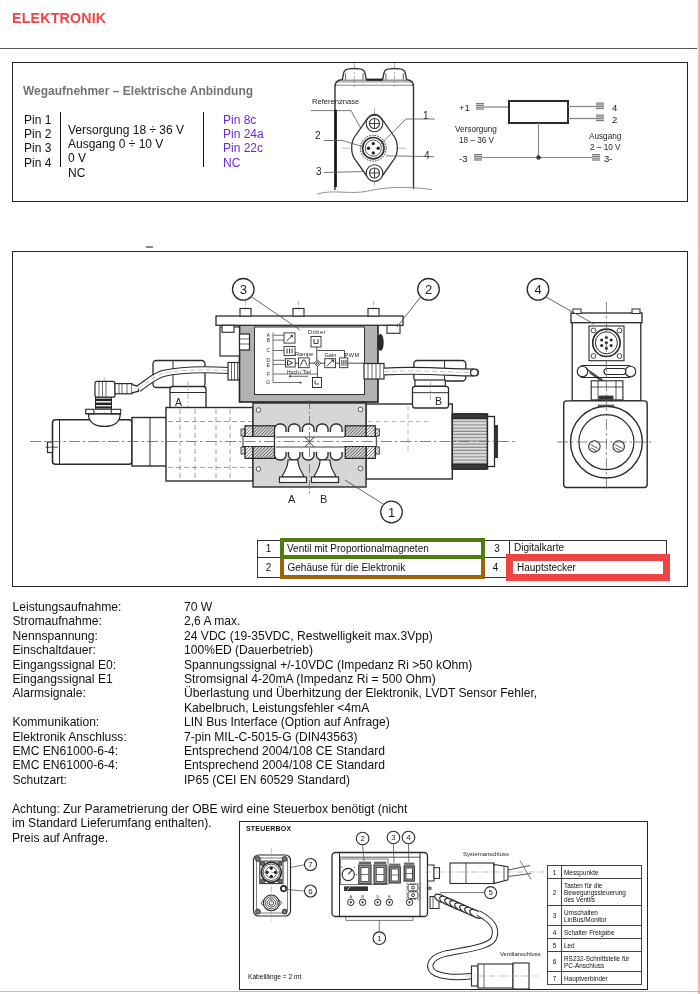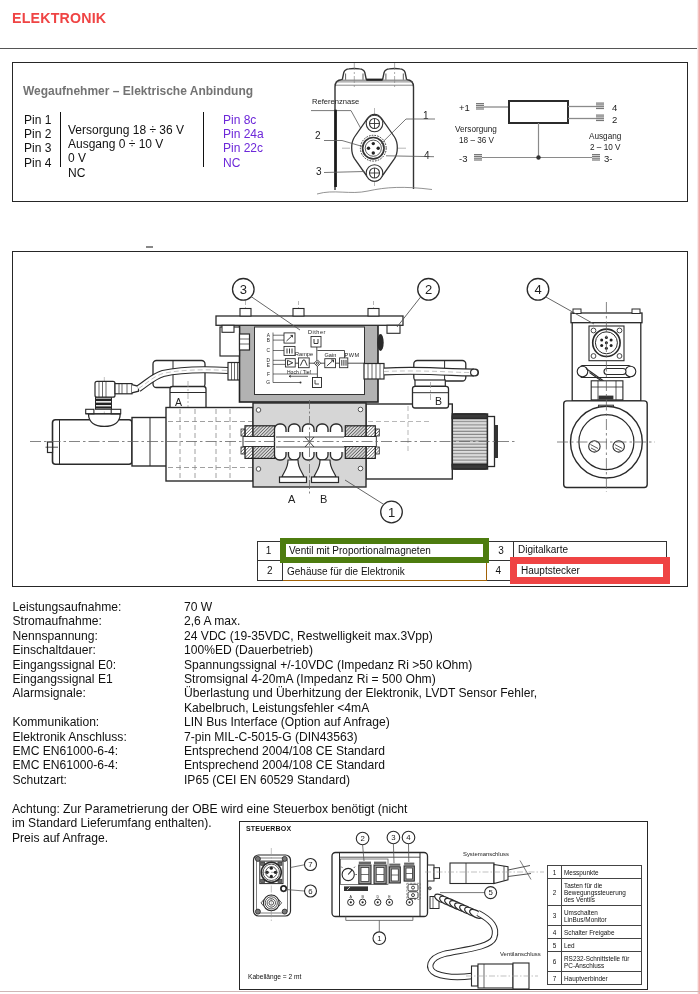--- a/index.html
+++ b/index.html
@@ -719,27 +719,27 @@
   <g stroke="#666" stroke-width="0.8" stroke-dasharray="9,2.5,2,2.5">
     <line x1="297.5" y1="149" x2="297.5" y2="243"></line>
   </g>
 </svg>
 
 <div class="abs" style="left:256.5px;top:538px;width:413px;height:40px;font-size:10px;color:#111;">
 <table style="border-collapse:collapse;width:100%;height:100%;table-layout:fixed;">
 <tbody>
         <tr>
 <td style="border:1px solid #333;width:20px;text-align:center;">1</td>
-<td style="border:6px solid #4d7c0f;width:193px;padding-left:3.5px;">Ventil mit Proportionalmagneten</td>
+<td style="border:4px solid #4d7c0f;width:193px;padding-left:3.5px;">Ventil mit Proportionalmagneten</td>
 <td style="border:1px solid #333;width:22px;text-align:center;">3</td>
 <td style="border:1px solid #333;padding-left:4px;margin-top:12px;">Digitalkarte</td>
 </tr>
 <tr>
 <td style="border:1px solid #333;text-align:center;">2</td>
-<td style="border:1px solid #a16207;padding-left:4px;">Gehäuse für die Elektronik</td>
+<td style="border:4px solid #a16207;padding-left:4px;">Gehäuse für die Elektronik</td>
 <td style="border:1px solid #333;text-align:center;">4</td>
 <td style="border:7px solid #ef4444;padding-left:4px;">Hauptstecker</td>
 </tr>
 </tbody>
     </table>
 </div>
 
 <div class="abs" style="left:12.5px;top:600px;font-size:12.1px;line-height:14.4px;color:#111;">Leistungsaufnahme:<br>Stromaufnahme:<br>Nennspannung:<br>Einschaltdauer:<br>Eingangssignal E0:<br>Eingangssignal E1<br>Alarmsignale:<br>&nbsp;<br>Kommunikation:<br>Elektronik Anschluss:<br>EMC EN61000-6-4:<br>EMC EN61000-6-4:<br>Schutzart:</div>
 
 <div class="abs" style="left:184px;top:600px;font-size:12.1px;line-height:14.4px;color:#111;">70 W<br>2,6 A max.<br>24 VDC (19-35VDC, Restwelligkeit max.3Vpp)<br>100%ED (Dauerbetrieb)<br>Spannungssignal +/-10VDC (Impedanz Ri &gt;50 kOhm)<br>Stromsignal 4-20mA (Impedanz Ri = 500 Ohm)<br>Überlastung und Überhitzung der Elektronik, LVDT Sensor Fehler,<br>Kabelbruch, Leistungsfehler &lt;4mA<br>LIN Bus Interface (Option auf Anfrage)<br>7-pin MIL-C-5015-G (DIN43563)<br>Entsprechend 2004/108 CE Standard<br>Entsprechend 2004/108 CE Standard<br>IP65 (CEI EN 60529 Standard)</div>

